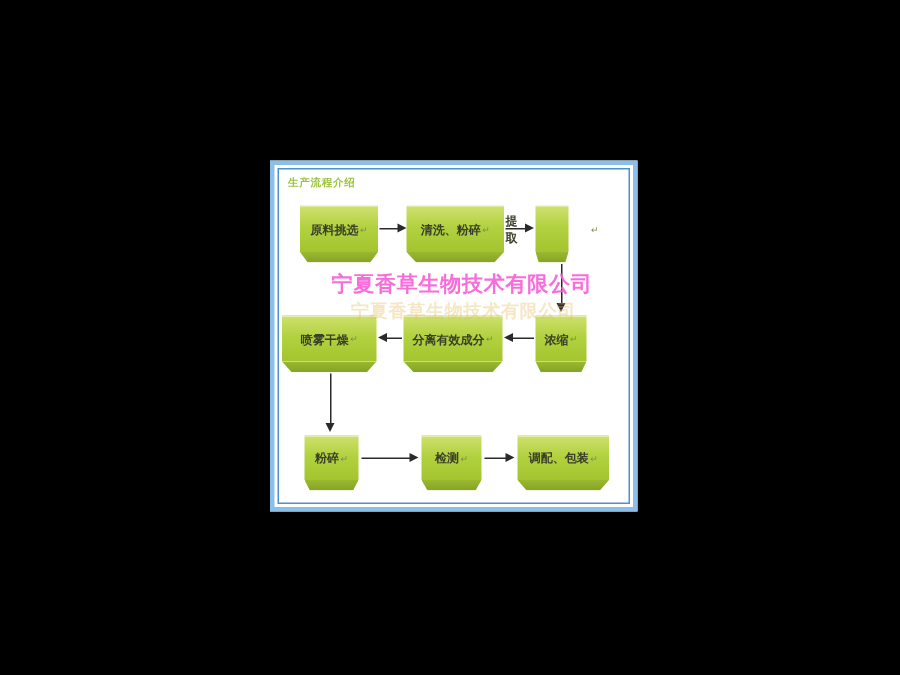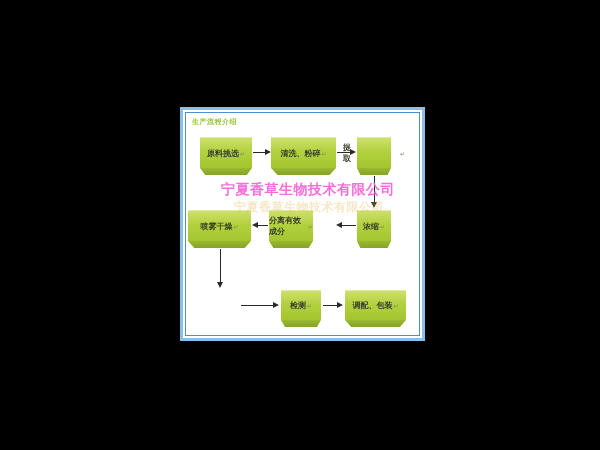--- a/index.html
+++ b/index.html
@@ -78,38 +78,42 @@
   <div class="diagram-title">生产流程介绍</div>
 
   <div class="node" style="left:200px; top:137px; width:52px; height:31px;">
     <span>原料挑选</span>
       <span class="pmark">↵</span>
   </div>
   <div class="node" style="left:271px; top:137px; width:65px; height:31px;">
     <span>清洗、粉碎</span>
       <span class="pmark">↵</span>
   </div>
-  <div class="node" style="left:357px; top:137px; width:34px; height:31px;gap:48px;">
+  <div class="node" style="left:357px; top:137px; width:22px; height:31px;gap:48px;">
     <span>提取</span>
       <span class="pmark">↵</span>
   </div>
 
   <div class="node" style="left:188px; top:210px; width:63px; height:31px;">
     <span>喷雾干燥</span>
       <span class="pmark">↵</span>
   </div>
-  <div class="node" style="left:269px; top:210px; width:44px; height:31px;">
+  <div class="node" style="left:269px; top:210px; width:66px; height:31px;">
     <span>分离有效成分</span>
       <span class="pmark">↵</span>
   </div>
   <div class="node" style="left:357px; top:210px; width:34px; height:31px;">
     <span>浓缩</span>
       <span class="pmark">↵</span>
   </div>
 
+  <div class="node" style="left:203px; top:290px; width:36px; height:30px;">
+    <span>粉碎</span>
+      <span class="pmark">↵</span>
+  </div>
   <div class="node" style="left:281px; top:290px; width:40px; height:30px;align-items:center;">
     <span>检测</span>
       <span class="pmark">↵</span>
   </div>
   <div class="node" style="left:345px; top:290px; width:61px; height:30px;">
     <span>调配、包装</span>
       <span class="pmark">↵</span>
   </div>
 
   <div>

